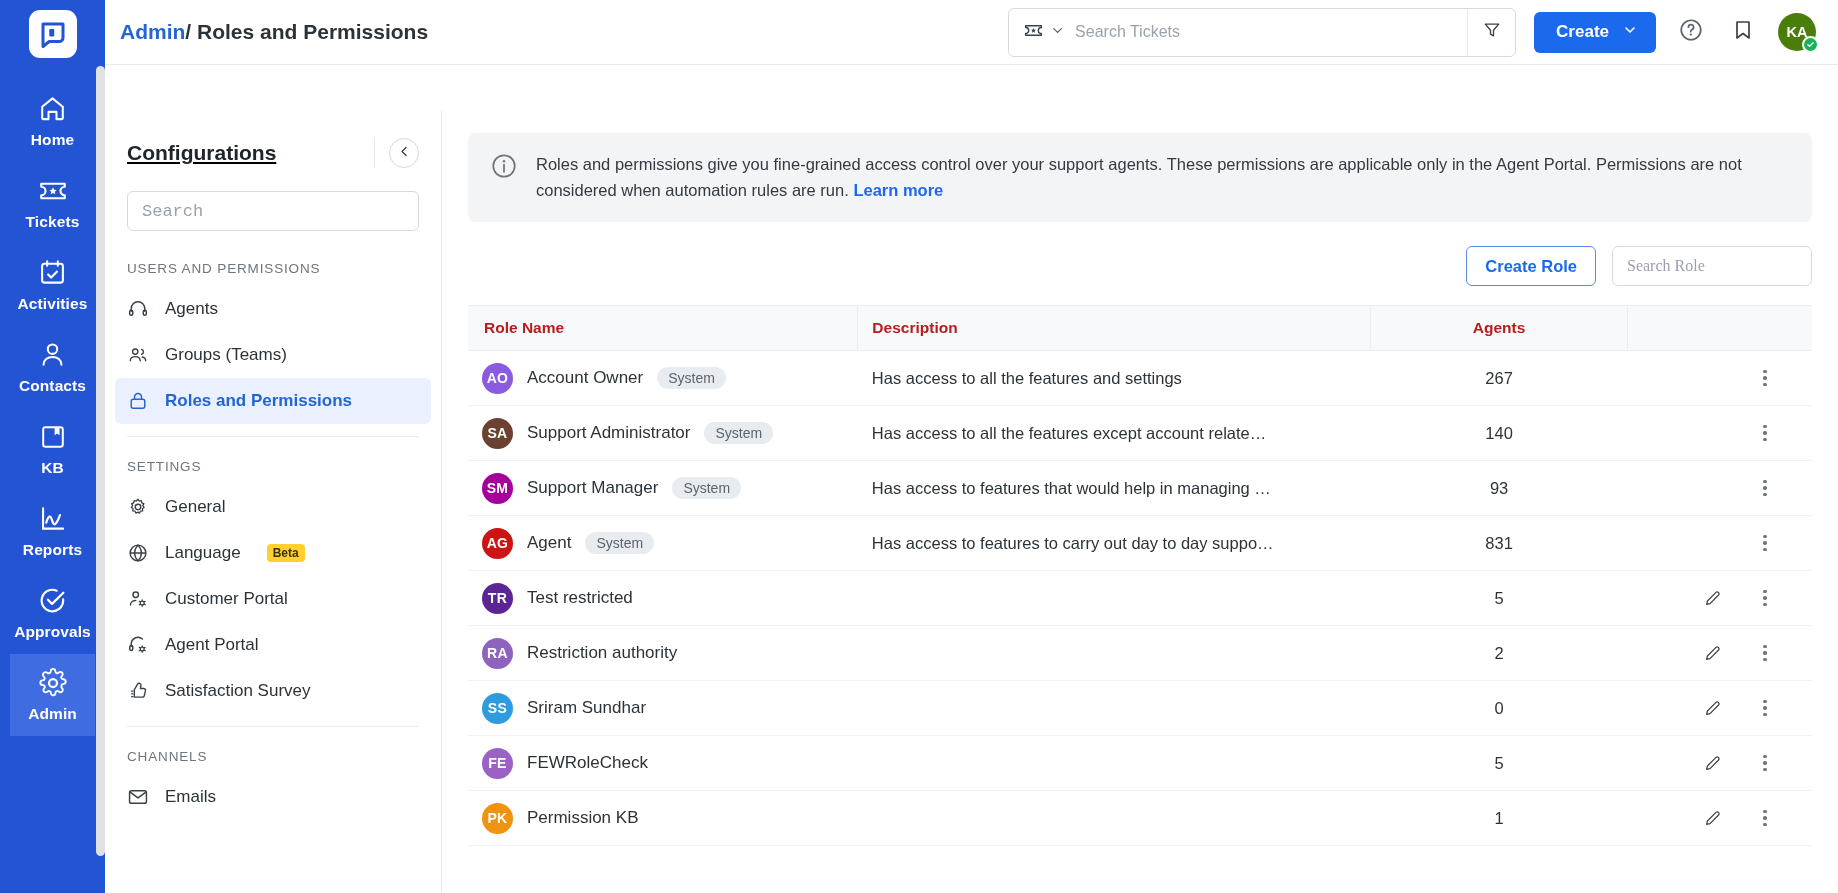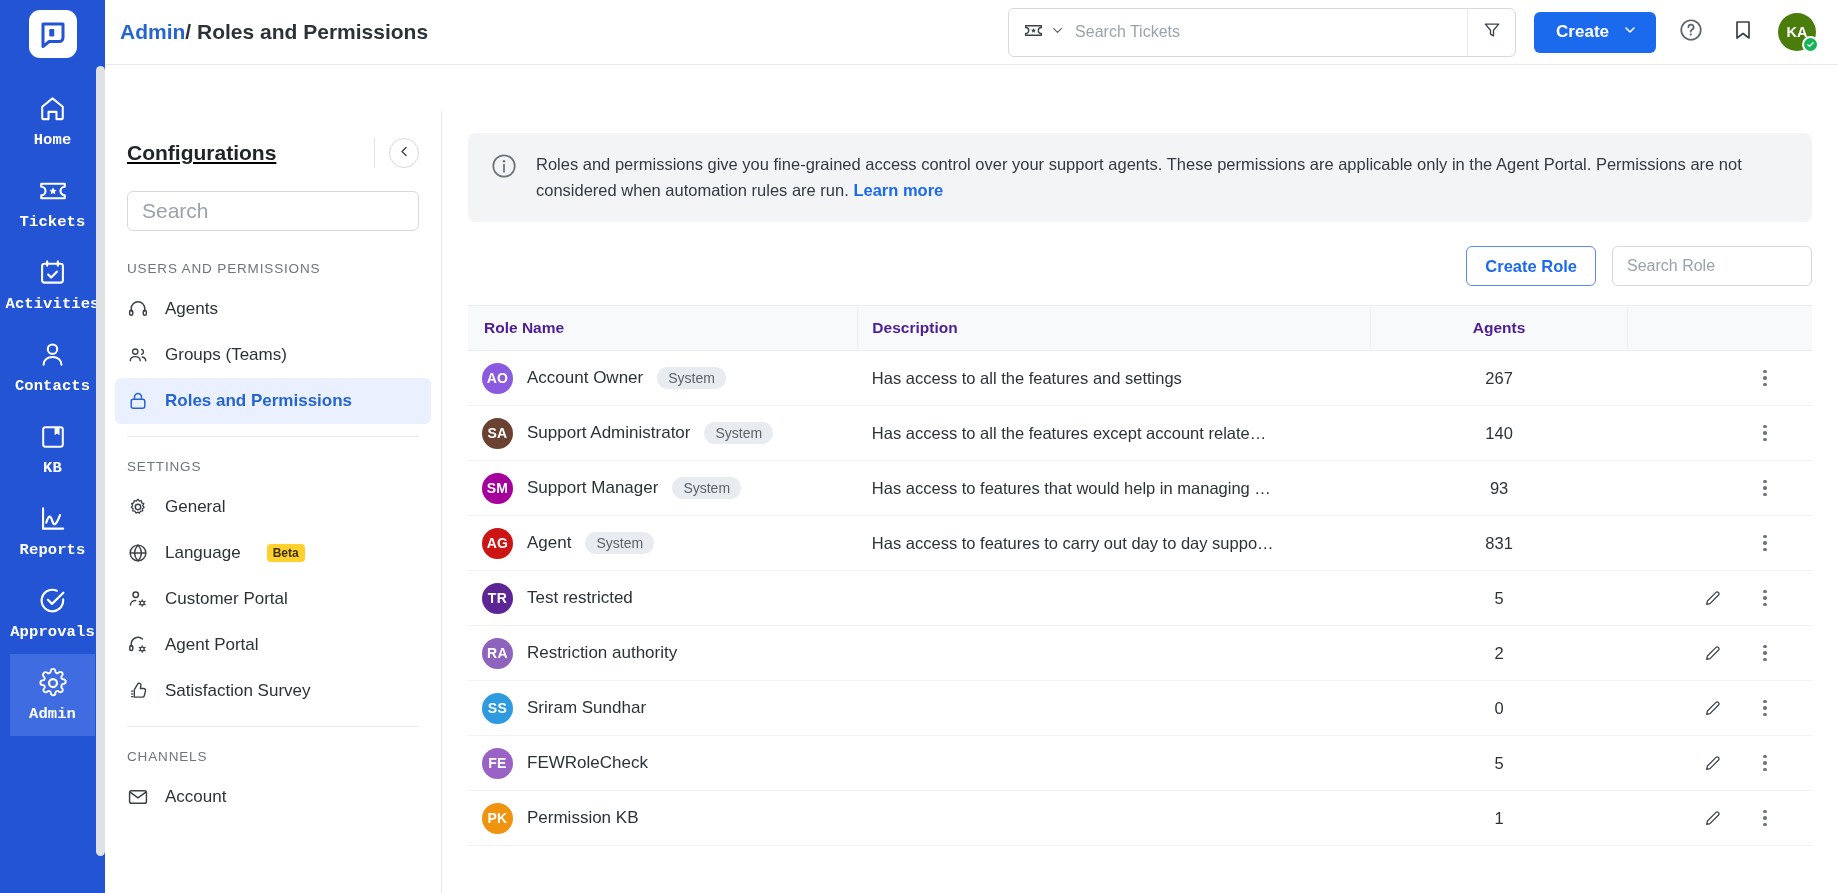--- a/index.html
+++ b/index.html
@@ -20,21 +20,21 @@
     position: relative;
   }
   .rail-logo {
     width: 48px; height: 48px; margin-top: 10px; margin-bottom: 22px;
     background: #ffffff; border-radius: 11px;
     display: flex; align-items: center; justify-content: center;
   }
   .rail-item {
     width: 85px; height: 82px;
     display: flex; flex-direction: column; align-items: center; justify-content: center;
-    gap: 7px; cursor: pointer; font-family: Liberation Mono, monospace;
+    gap: 7px; cursor: pointer;
   }
   .rail-item.active { background: #3f6ce0; }
   .rail-item .r-ico { height: 30px; display: flex; align-items: center; justify-content: center; }
   .rail-item .r-lbl {
     color: #ffffff; font-size: 15.5px; font-weight: 700; letter-spacing: .1px;
   }
   .rail-scroll {
     position: absolute; left: 96px; top: 66px;
     width: 9px; height: 790px; background: #dfe1e5; border-radius: 5px;
   }
@@ -110,22 +110,22 @@
   .collapse-btn {
     width: 30px; height: 30px; border-radius: 50%; border: 1px solid #d6dade;
     background: #fff; display: flex; align-items: center; justify-content: center; cursor: pointer;
   }
   .config-search {
     margin: 18px 22px 0 22px; height: 40px;
     border: 1px solid #d6dade; border-radius: 6px; display: flex; align-items: center;
   }
   .config-search input {
     border: none; outline: none; background: transparent; width: 100%;
-    padding: 0 14px; font-size: 21px; color: #2c3338;
-    font-family: Liberation Sans, sans-serif;
+    padding: 0 14px; font-size: 17px; color: #2c3338;
+    font-family: Liberation Mono, monospace;
   }
   .config-search input::placeholder { color: #9aa2ab; }
 
   .nav-scroll { flex: 1; overflow: hidden; padding-top: 8px; }
   .nav-group-title {
     font-size: 13.5px; letter-spacing: .85px; color: #6d757d;
     padding: 22px 22px 10px 22px; text-transform: uppercase;
   }
   .nav-item {
     display: flex; align-items: center; gap: 16px;
@@ -159,28 +159,28 @@
     background: #fff; color: #1b6aed; font-size: 16.5px; font-weight: 700;
     font-family: "Liberation Sans", sans-serif; cursor: pointer;
   }
   .search-role {
     width: 200px; height: 40px; border: 1px solid #d6dade; border-radius: 6px;
     display: flex; align-items: center;
   }
   .search-role input {
     border: none; outline: none; width: 100%; background: transparent;
     padding: 0 14px; font-size: 16px; color: #2c3338;
-    font-family: Liberation Sans, sans-serif;
+    font-family: Liberation Serif, serif;
   }
   .search-role input::placeholder { color: #9aa2ab; }
 
   
   table.roles { width: 100%; border-collapse: collapse; table-layout: fixed; }
   table.roles thead th {
-    background: #f7f9fb; font-size: 15.5px; font-weight: 700; color: #4c1d95;
+    background: #f7f9fb; font-size: 15.5px; font-weight: 700; color: #b91c1c;
     text-align: left; padding: 13px 14px; border-top: 1px solid #eceff2; border-bottom: 1px solid #eceff2;
   }
   table.roles th.c-name { width: 380px; padding-left: 16px; }
   table.roles th.c-desc { width: 500px; border-left: 1px solid #eceff2; }
   table.roles th.c-agents { width: 250px; text-align: center; border-left: 1px solid #eceff2; }
   table.roles th.c-act { width: 180px; border-left: 1px solid #eceff2; }
 
   table.roles tbody td {
     border-bottom: 1px solid #f0f2f4; padding: 0 14px; height: 55px;
     font-size: 16.5px; color: #2c3338; vertical-align: middle;
@@ -469,21 +469,21 @@
             </div>
             <div class="nav-sep"></div>
             <div class="nav-group-title">CHANNELS</div>
             <div class="nav-item">
               <span class="n-ico">
                 <svg width="22" height="22" viewBox="0 0 24 24" fill="none">
                   <rect x="2.8" y="5.2" width="18.4" height="13.6" rx="2" stroke="#3a4149" stroke-width="1.6"></rect>
                   <path d="M3.4 6.6L12 13l8.6-6.4" stroke="#3a4149" stroke-width="1.6" stroke-linejoin="round"></path>
                 </svg>
               </span>
-              <span>Account</span>
+              <span>Emails</span>
             </div>
           </div>
       </aside>
 
       <main class="main">
 
         <div class="notice">
           <span>
             <svg width="28" height="28" viewBox="0 0 24 24" fill="none">
               <circle cx="12" cy="12" r="9.2" stroke="#6d757d" stroke-width="1.5"></circle>

